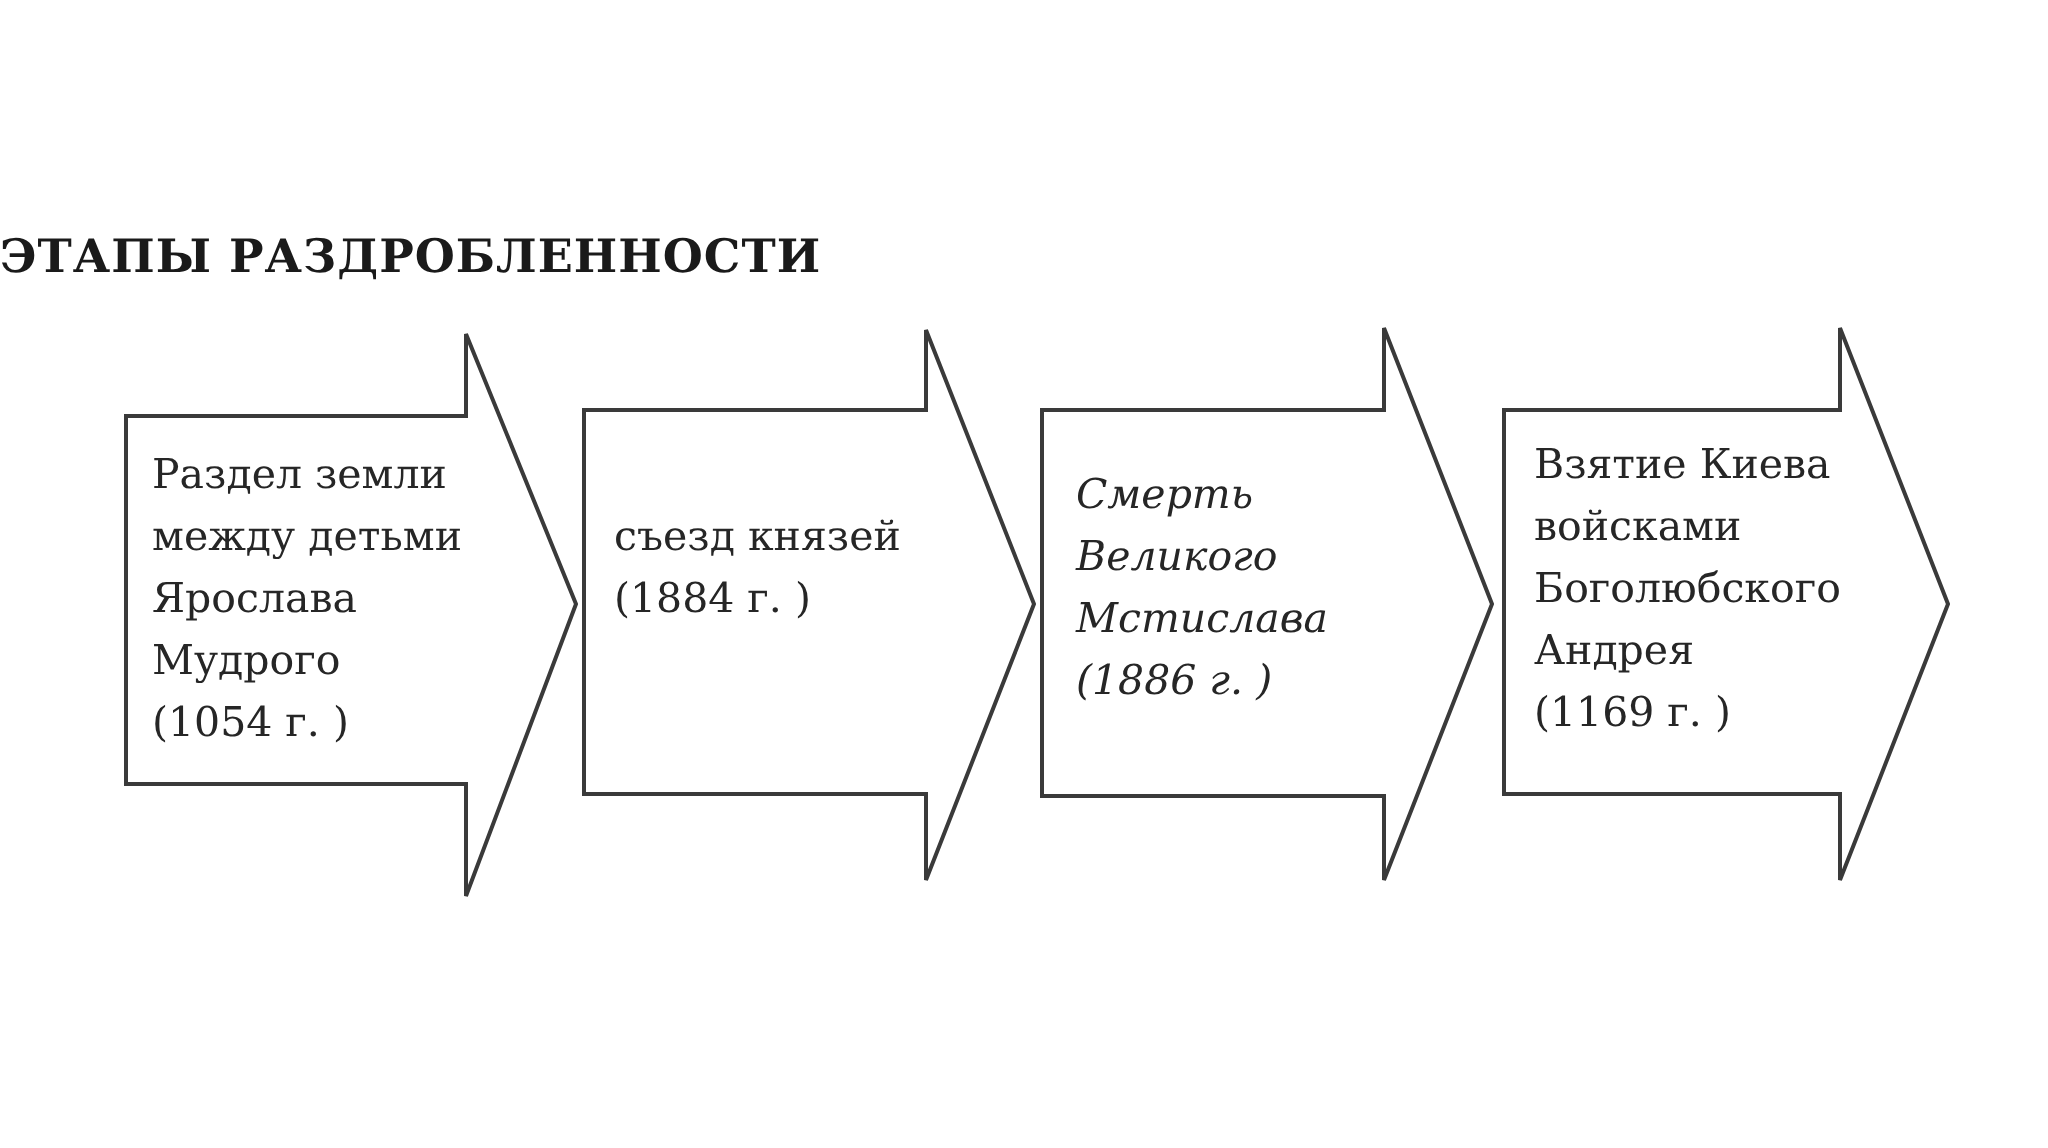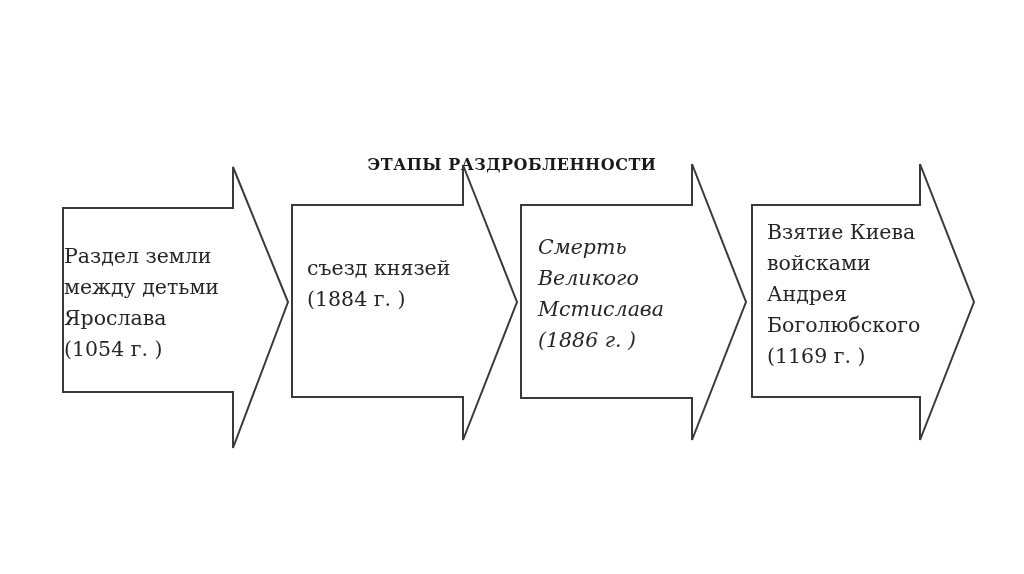--- a/index.html
+++ b/index.html
@@ -1,56 +1,57 @@
 <!DOCTYPE html>
 <html><head>
 <meta charset="utf-8">
 <style>
   html, body { margin:0; padding:0; background:#ffffff; }
   body { width:1024px; height:574px; position:relative; overflow:hidden;
          font-family:"DejaVu Serif", "Liberation Serif", serif; color:#222; }
-  #title { position:absolute; left:0; width:1024px; top:115px; text-align:center;
-           font-family:"DejaVu Serif", serif; font-weight:bold; font-size:16px;
-           letter-spacing:0.5px; color:#1a1a1a;margin-top:40px; }
+  #title { position:absolute; left:0; width:1024px; top:115px; 
+           font-family:"DejaVu Serif", serif; font-weight:bold; font-size:23px;
+           letter-spacing:0.5px; color:#1a1a1a; }
   svg#arrows { position:absolute; left:0; top:0; }
   .arrow-shape { fill:#ffffff; stroke:#3a3a3a; stroke-width:2; stroke-linejoin:miter; }
   .label { position:absolute; font-family:"DejaVu Serif", serif; font-size:20.5px;
            line-height:31px; color:#262626; white-space:nowrap; }
   .label span { display:block; }
 </style>
 </head>
 <body>
 
 <div id="title">ЭТАПЫ РАЗДРОБЛЕННОСТИ</div>
 
 <svg id="arrows" width="1024" height="574">
   <polygon class="arrow-shape" points="63,208 233,208 233,167 288,302 233,448 233,392 63,392"></polygon>
   <polygon class="arrow-shape" points="292,205 463,205 463,165 517,302 463,440 463,397 292,397"></polygon>
   <polygon class="arrow-shape" points="521,205 692,205 692,164 746,302 692,440 692,398 521,398"></polygon>
   <polygon class="arrow-shape" points="752,205 920,205 920,164 974,302 920,440 920,397 752,397"></polygon>
 </svg>
 
-<div class="label" style="left:64px; top:222px;margin-top:19px;">
+<div class="label" style="left:76px; top:222px;">
   <span>Раздел земли</span>
   <span>между детьми</span>
   <span>Ярослава</span>
+  <span>Мудрого</span>
   <span>(1054 г. )</span>
 </div>
 
 <div class="label" style="left:307px; top:253px;">
   <span>съезд князей</span>
   <span>(1884 г. )</span>
 </div>
 
 <div class="label" style="left:538px; top:232px;font-style:italic;">
   <span>Смерть</span>
   <span>Великого</span>
   <span>Мстислава</span>
   <span>(1886 г. )</span>
 </div>
 
 <div class="label" style="left:767px; top:217px;">
   <span>Взятие Киева</span>
   <span>войсками</span>
+  <span>Боголюбского</span>
   <span>Андрея</span>
-  <span>Боголюбского</span>
   <span>(1169 г. )</span>
 </div>
 
 </body></html>

